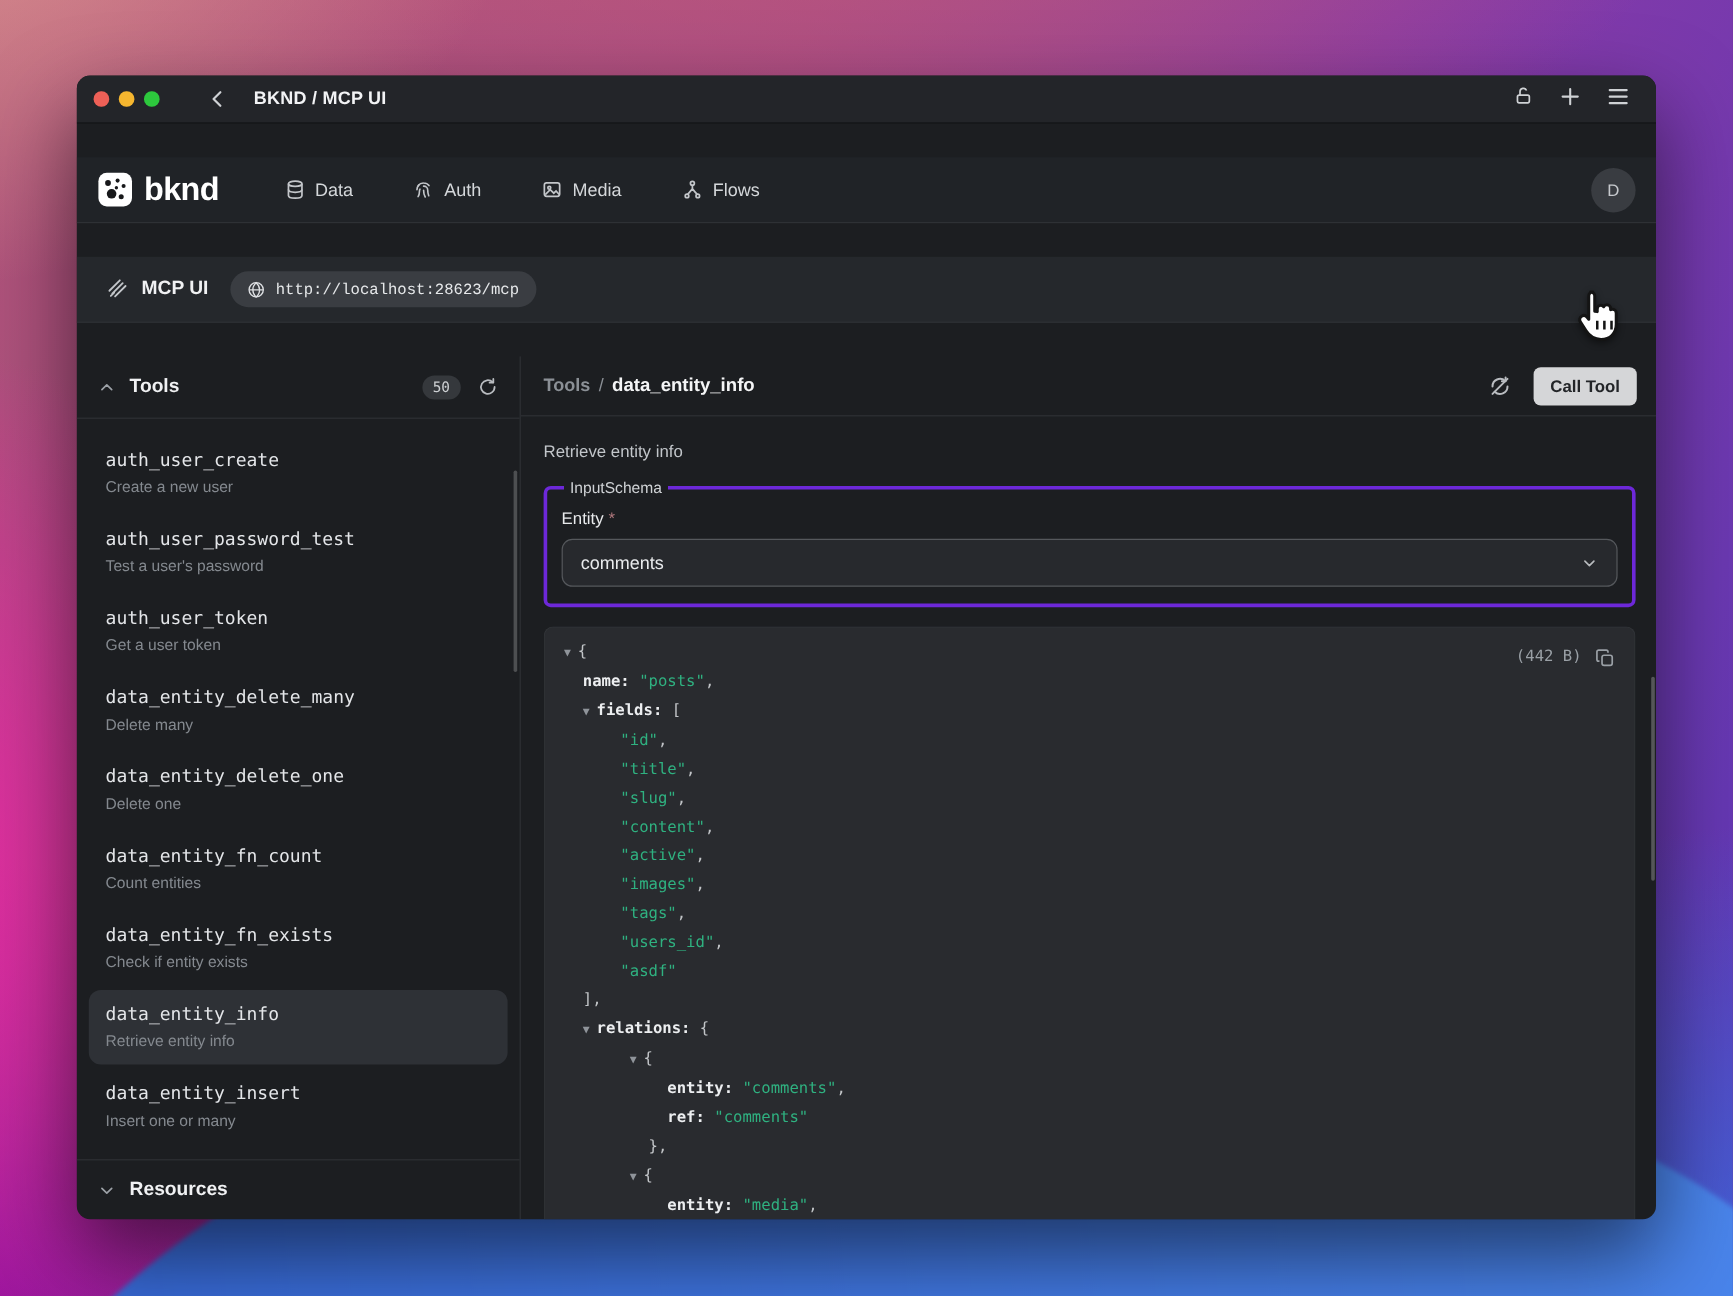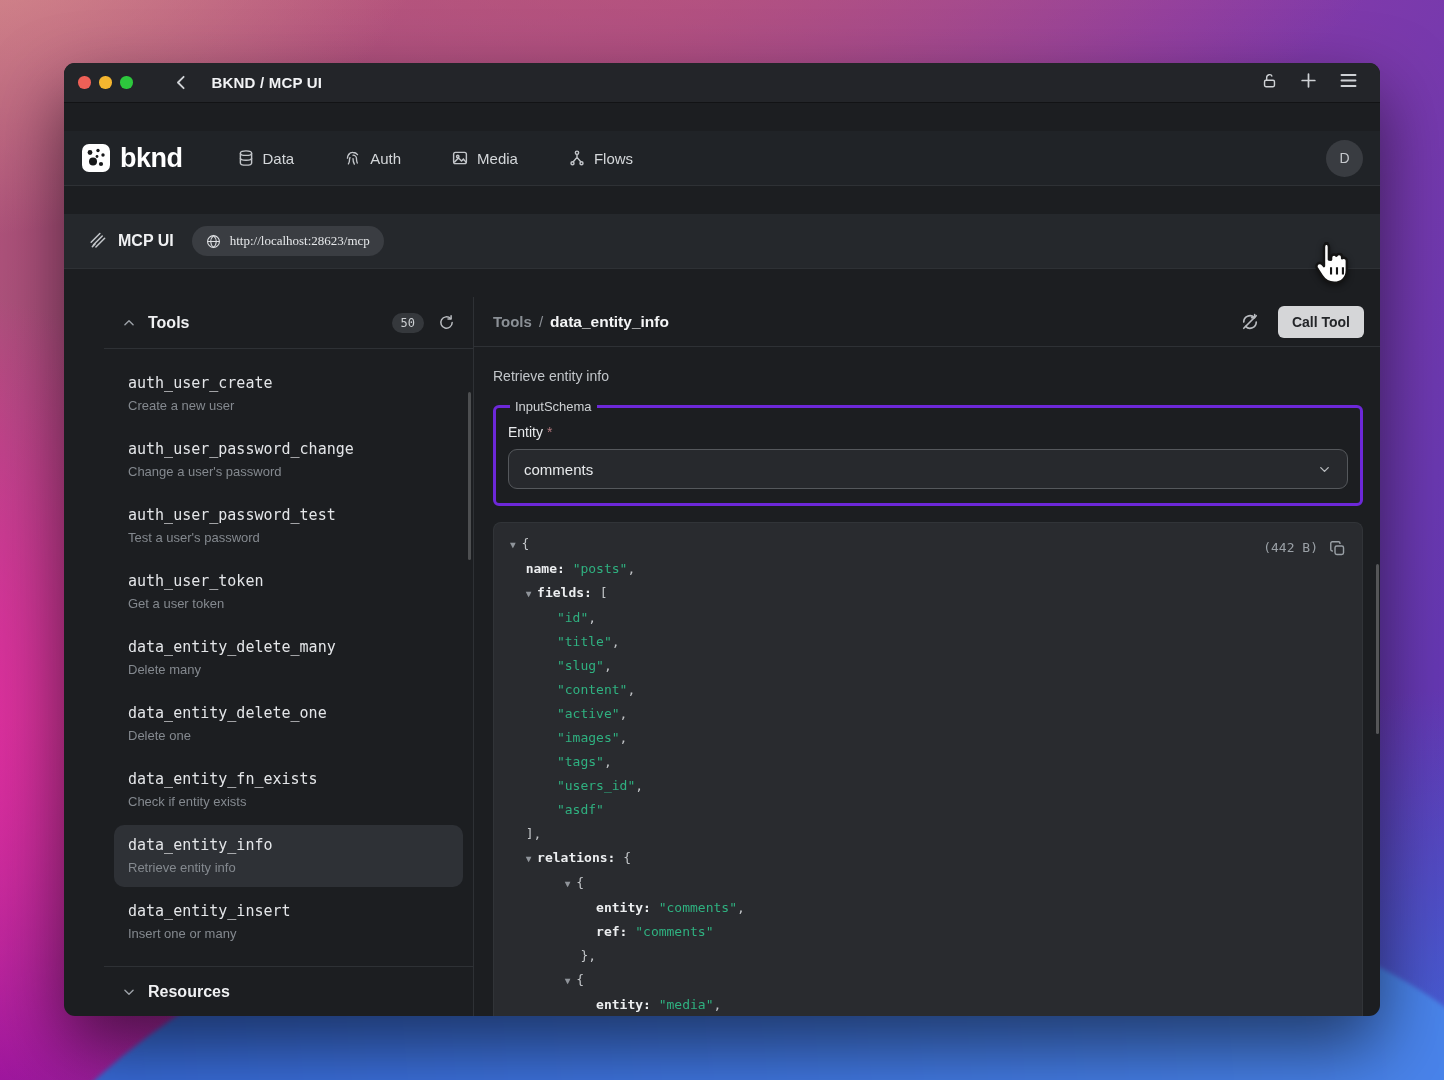--- a/index.html
+++ b/index.html
@@ -44,24 +44,24 @@
   .navitem svg{ color:#c3c6ca; }
   .avatar{ margin-left:auto; width:37px; height:37px; border-radius:50%; background:#393c41;
     display:flex; align-items:center; justify-content:center; font-size:14px; color:#c6c9cd; }
 
   
   .mcpbar{ height:55px; flex:none; background:#25282c; border-bottom:1px solid #2e3135;
     display:flex; align-items:center; padding:0 24px; }
   .mcp-label{ font-size:16px; font-weight:700; color:#f0f1f3; margin-left:11px; }
   .urlpill{ margin-left:18px; height:30px; border-radius:15px; background:#3a3d42;
     display:flex; align-items:center; gap:9px; padding:0 14px; }
-  .urlpill .url{ font-family:Liberation Serif, serif; font-size:13px; color:#e6e8ea; }
-
-  
-  .content{ flex:1; display:flex; min-height:0;margin-left:40px; }
+  .urlpill .url{ font-family:Liberation Mono, monospace; font-size:13px; color:#e6e8ea; }
+
+  
+  .content{ flex:1; display:flex; min-height:0; }
 
   
   .sidebar{ width:370px; flex:none; border-right:1px solid #2e3135; display:flex; flex-direction:column; position:relative; }
   .side-head{ height:52px; flex:none; border-bottom:1px solid #2e3135; display:flex; align-items:center; padding:0 18px; }
   .side-head .title{ margin-left:12px; font-size:16px; font-weight:700; color:#f0f1f3; }
   .badge{ margin-left:auto; background:#35383c; color:#cdd0d3; font-family:"DejaVu Sans Mono", monospace;
     font-size:12px; border-radius:10px; padding:3px 9px; }
   .refresh-btn{ margin-left:14px; color:#b9bcc0; display:flex; }
   .toollist{ flex:1; overflow:hidden; padding:14px 10px 0; }
   .tool{ padding:11px 14px 12px; border-radius:10px; margin-bottom:4px; }
@@ -247,38 +247,38 @@
               <polyline points="18.5 2.5 18.5 6.9 14.1 6.9"></polyline>
             </svg>
         </span>
       </div>
       <div class="toollist">
           <div class="tool">
             <div class="tname">auth_user_create</div>
             <div class="tdesc">Create a new user</div>
           </div>
           <div class="tool">
-            <div class="tname">auth_user_password_change</div>
-            <div class="tdesc">Change a user's password</div>
-          </div>
-          <div class="tool">
             <div class="tname">auth_user_password_test</div>
             <div class="tdesc">Test a user's password</div>
           </div>
           <div class="tool">
             <div class="tname">auth_user_token</div>
             <div class="tdesc">Get a user token</div>
           </div>
           <div class="tool">
             <div class="tname">data_entity_delete_many</div>
             <div class="tdesc">Delete many</div>
           </div>
           <div class="tool">
             <div class="tname">data_entity_delete_one</div>
             <div class="tdesc">Delete one</div>
+          </div>
+          <div class="tool">
+            <div class="tname">data_entity_fn_count</div>
+            <div class="tdesc">Count entities</div>
           </div>
           <div class="tool">
             <div class="tname">data_entity_fn_exists</div>
             <div class="tdesc">Check if entity exists</div>
           </div>
           <div class="tool selected">
             <div class="tname">data_entity_info</div>
             <div class="tdesc">Retrieve entity info</div>
           </div>
           <div class="tool">

